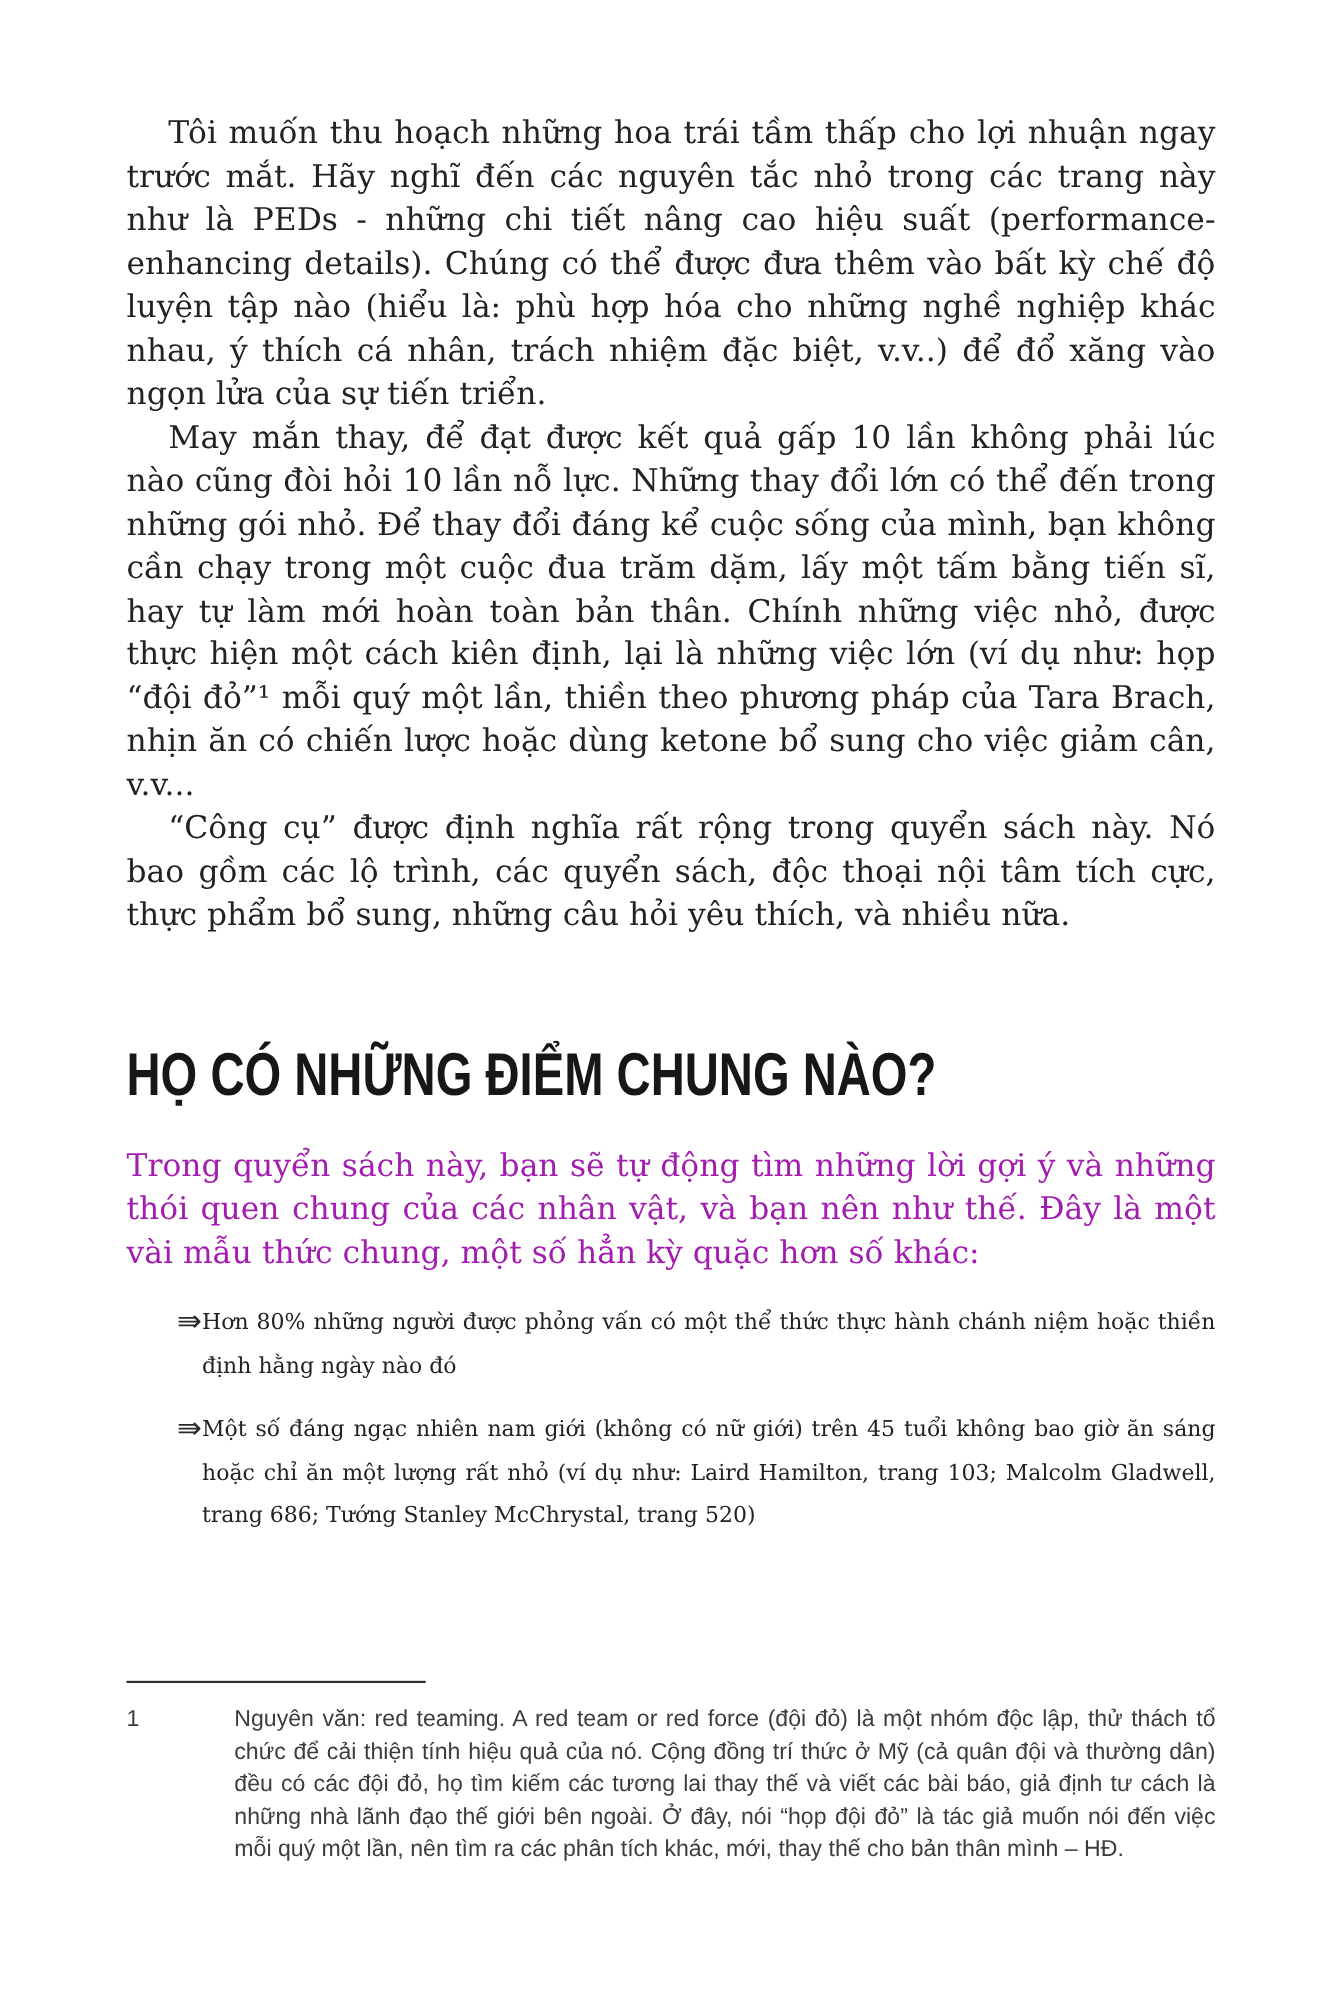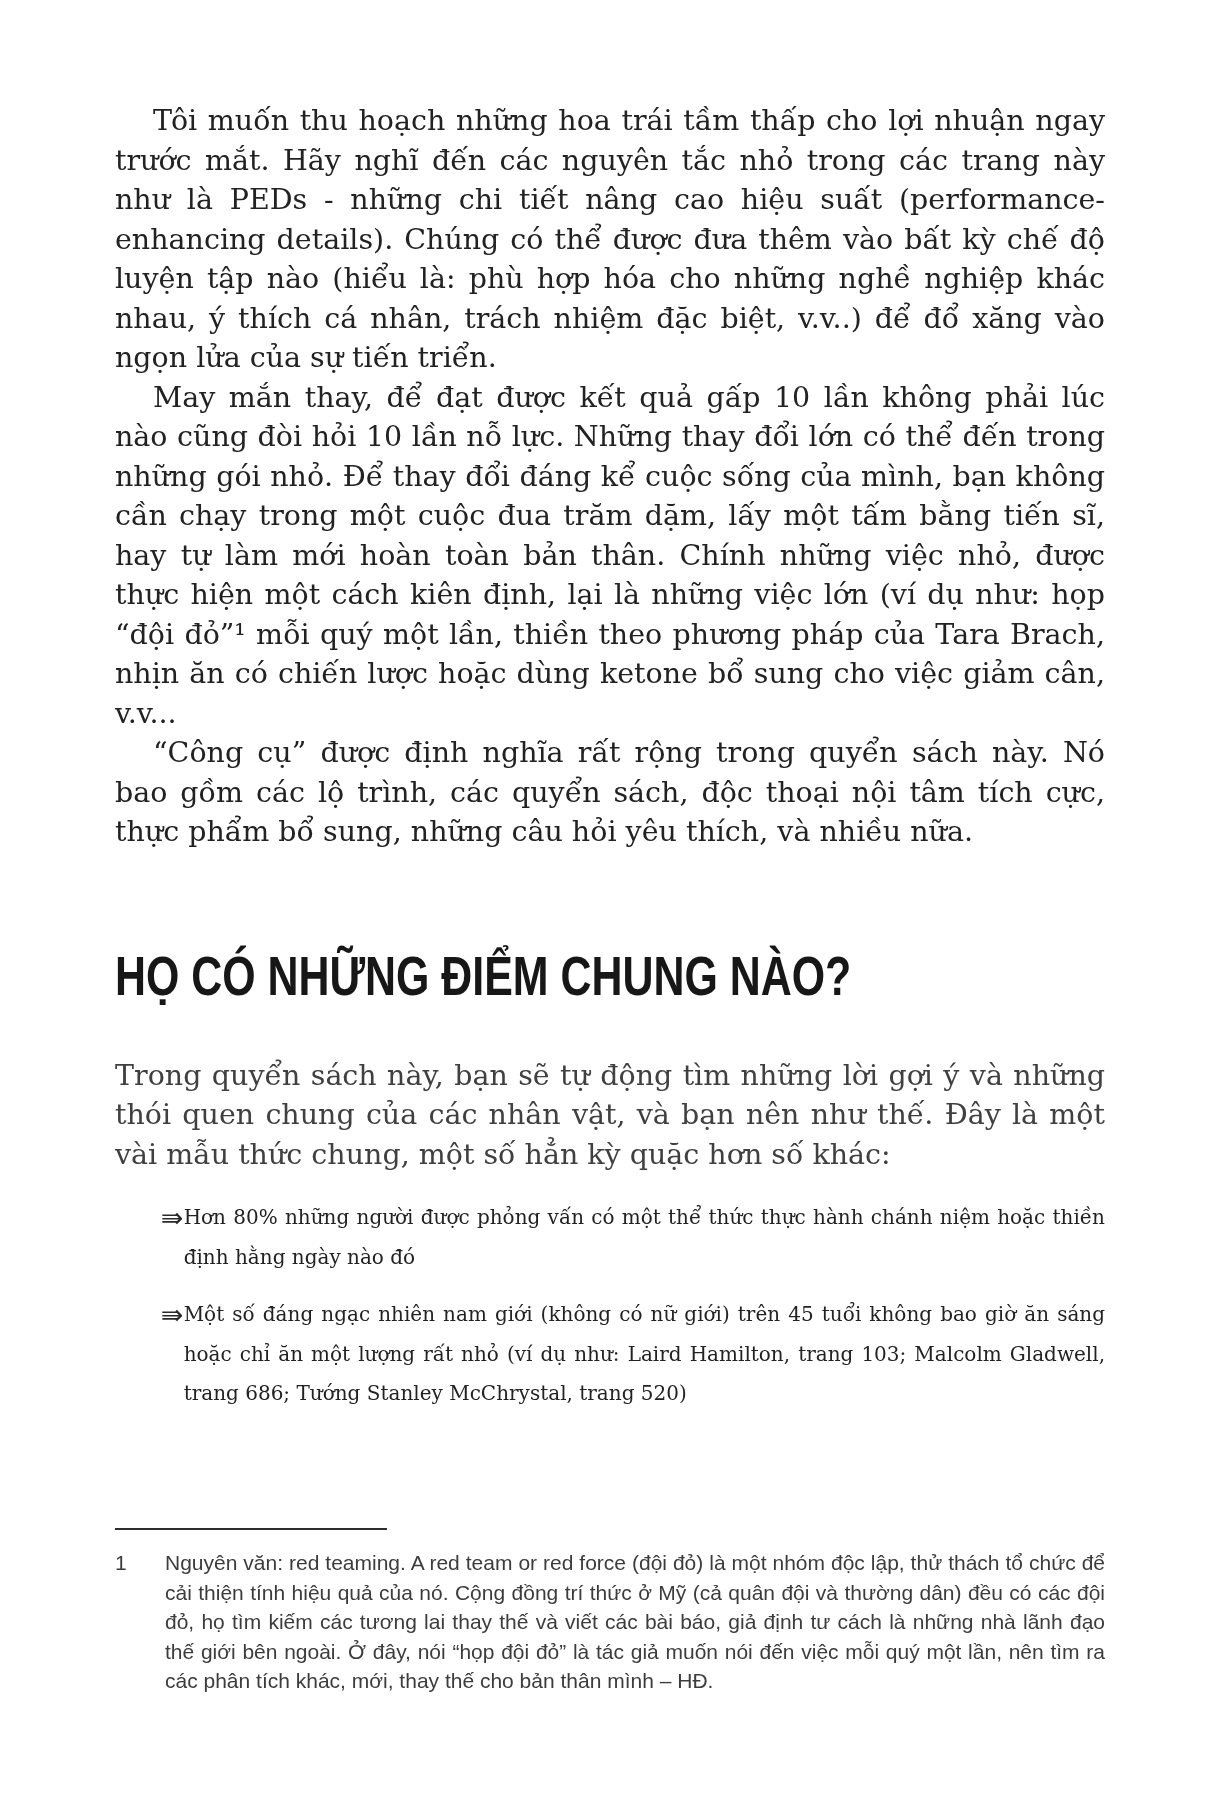--- a/index.html
+++ b/index.html
@@ -50,26 +50,26 @@
     font-family: "Liberation Sans", "DejaVu Sans", sans-serif;
     font-weight: 700;
     font-size: 55px;
     color: #171717;
     transform: scaleX(0.78);
     transform-origin: left center;
     white-space: nowrap;
     letter-spacing: 0px;
   }
   .section-intro {
-    margin-top: 48px;
+    margin-top: 32px;
     font-size: 28.5px;
     line-height: 39.5px;
     text-align: justify;
     text-indent: 0;
-    color: #404040;
+    color: #a21caf;
   }
   
   .bullet-list { margin-top: 24px; }
   .bullet-item {
     display: flex;
     align-items: flex-start;
     margin-top: 18px;
   }
   .bullet-marker {
     flex: 0 0 63px;
@@ -105,20 +105,21 @@
     color: #3c3c3c;
     font-size: 21px;
     line-height: 29.5px;
   }
   .footnote-number {
     flex: 0 0 50px;
   }
   .footnote-text {
     flex: 1;
     text-align: justify;
+    margin-left: 48px;
   }
 </style>
 </head>
 <body>
 
 <div class="page">
   <div class="content">
 
 
     <div class="body-block">

